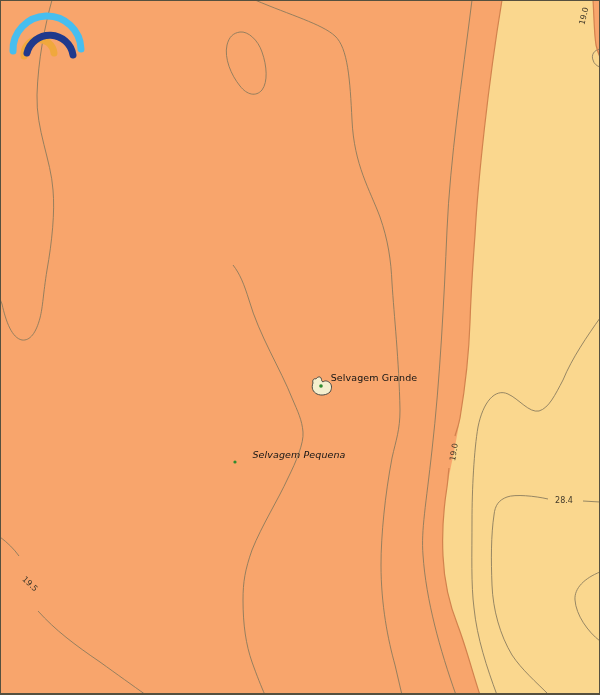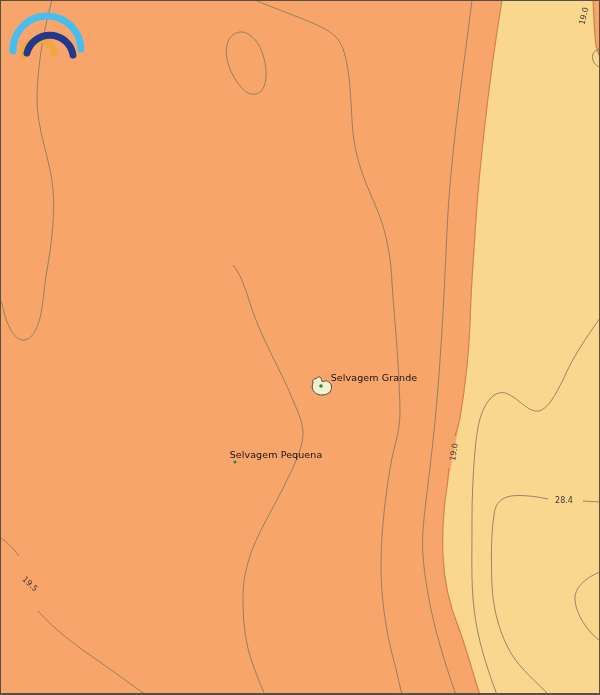--- a/index.html
+++ b/index.html
@@ -111,21 +111,21 @@
       <path d="M24,56 A15,15 0 0 1 54,53" stroke="#F0A83D"></path>
       <path d="M27,53 A23.5,23.5 0 0 1 73,55" stroke="#20398C"></path>
     </g>
 
     <rect x="0.5" y="0.5" width="599" height="694" fill="none" stroke="#55503F"></rect>
     <line x1="0" y1="694" x2="600" y2="694" stroke-width="2" stroke="#55503F"></line>
   </svg>
 
   <div class="lbl place-label" style="left:374px;top:377px;">Selvagem Grande</div>
 
-  <div class="lbl place-label" style="left:276px;top:454px;">Selvagem Pequena</div>
+  <div class="lbl place-label" style="left:299px;top:454px;font-style:italic;">Selvagem Pequena</div>
 
   <div class="lbl contour-label rot-up-76" style="left:584px;top:16px;">19.0</div>
 
   <div class="lbl contour-label rot-up-80" style="left:454px;top:452px;">19.0</div>
 
   <div class="lbl contour-label" style="left:564px;top:500px;">28.4</div>
 
   <div class="lbl contour-label rot-down-43" style="left:30px;top:584px;">19.5</div>
 </div>
 

